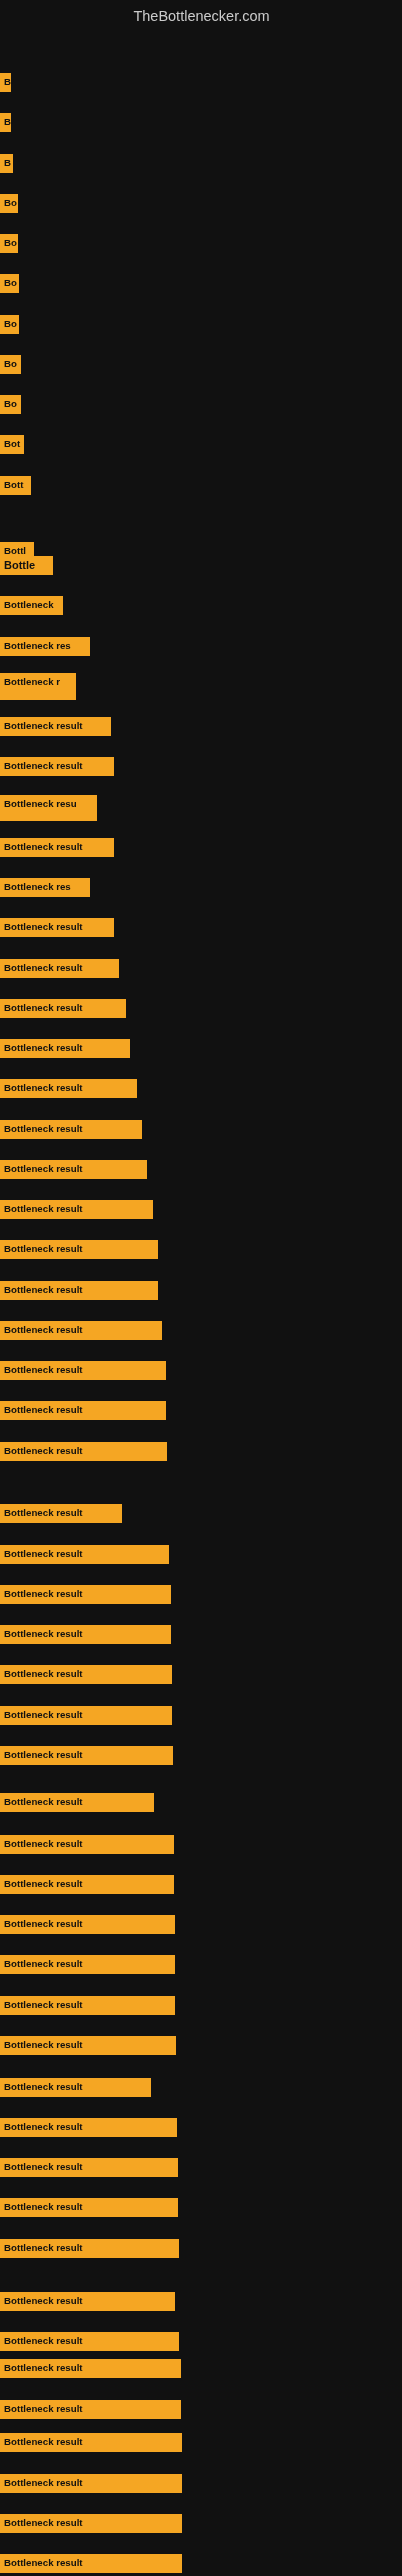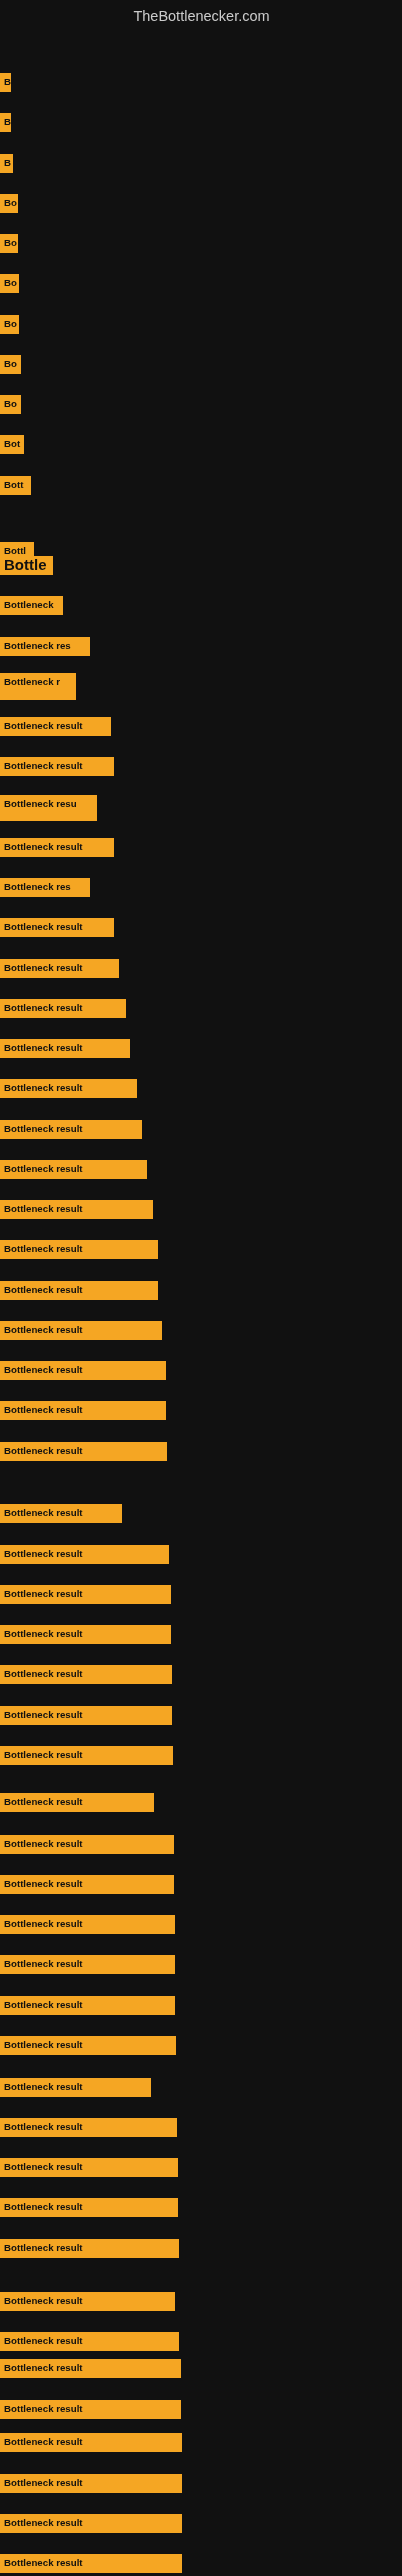--- a/index.html
+++ b/index.html
@@ -61,21 +61,21 @@
     <div style="position: absolute; top: 394px; left: 0px; display: flex; align-items: center; height: 21px;">
       <span style="background-color: rgb(245, 166, 35); color: rgb(17, 17, 17); font-size: 9.7px; font-weight: bold; padding: 2.4px 4px; width: 24px; overflow: hidden; white-space: nowrap; display: inline-block; height: 19.3px; line-height: 14.5px;">Bot</span>
     </div>
     <div style="position: absolute; top: 435px; left: 0px; display: flex; align-items: center; height: 21px;">
       <span style="background-color: rgb(245, 166, 35); color: rgb(17, 17, 17); font-size: 9.7px; font-weight: bold; padding: 2.4px 4px; width: 31px; overflow: hidden; white-space: nowrap; display: inline-block; height: 19.3px; line-height: 14.5px;">Bott</span>
     </div>
     <div style="position: absolute; top: 475px; left: 0px; display: flex; align-items: center; height: 21px; margin-top: 26px;">
       <span style="background-color: rgb(245, 166, 35); color: rgb(17, 17, 17); font-size: 9.7px; font-weight: bold; padding: 2.4px 4px; width: 34px; overflow: hidden; white-space: nowrap; display: inline-block; height: 19.3px; line-height: 14.5px;">Bottl</span>
     </div>
     <div style="position: absolute; top: 515px; left: 0px; display: flex; align-items: center; height: 21px;">
-      <span style="background-color: rgb(245, 166, 35); color: rgb(17, 17, 17); font-size: 15px; font-weight: bold; padding: 2.4px 4px; width: 53px; overflow: hidden; white-space: nowrap; display: inline-block; height: 19.3px; line-height: 14.5px;">Bottle</span>
+      <span style="background-color: rgb(245, 166, 35); color: rgb(17, 17, 17); font-size: 11px; font-weight: bold; padding: 2.4px 4px; width: 53px; overflow: hidden; white-space: nowrap; display: inline-block; height: 19.3px; line-height: 14.5px;">Bottle</span>
     </div>
     <div style="position: absolute; top: 555px; left: 0px; display: flex; align-items: center; height: 21px;">
       <span style="background-color: rgb(245, 166, 35); color: rgb(17, 17, 17); font-size: 9.7px; font-weight: bold; padding: 2.4px 4px; width: 63px; overflow: hidden; white-space: nowrap; display: inline-block; height: 19.3px; line-height: 14.5px;">Bottleneck</span>
     </div>
     <div style="position: absolute; top: 596px; left: 0px; display: flex; align-items: center; height: 21px;">
       <span style="background-color: rgb(245, 166, 35); color: rgb(17, 17, 17); font-size: 9.7px; font-weight: bold; padding: 2.4px 4px; width: 90px; overflow: hidden; white-space: nowrap; display: inline-block; height: 19.3px; line-height: 14.5px;">Bottleneck res</span>
     </div>
     <div style="position: absolute; top: 636px; left: 0px; display: flex; align-items: center; height: 21px;">
       <span style="background-color: rgb(245, 166, 35); color: rgb(17, 17, 17); font-size: 9.7px; font-weight: bold; padding: 2.4px 4px; width: 76px; overflow: hidden; white-space: nowrap; display: inline-block; height: 27px; line-height: 14.5px;">Bottleneck r</span>
     </div>

